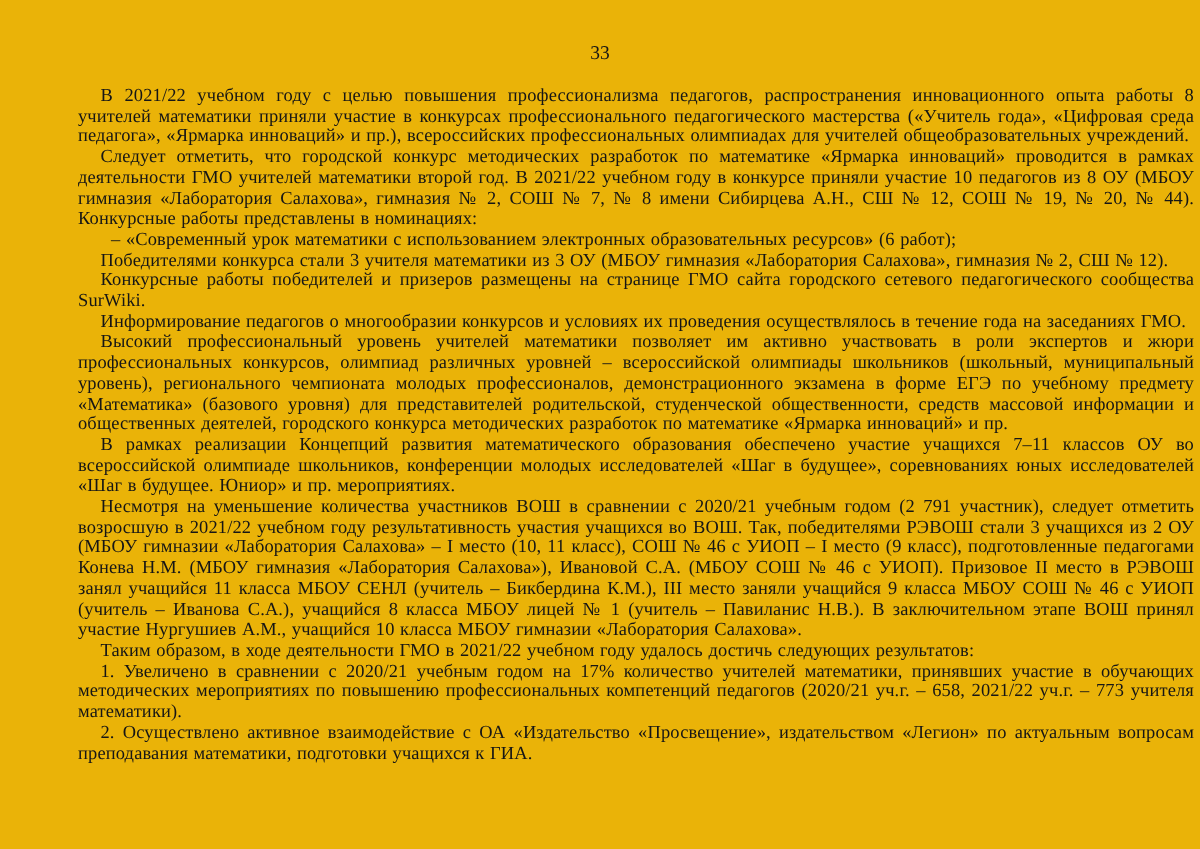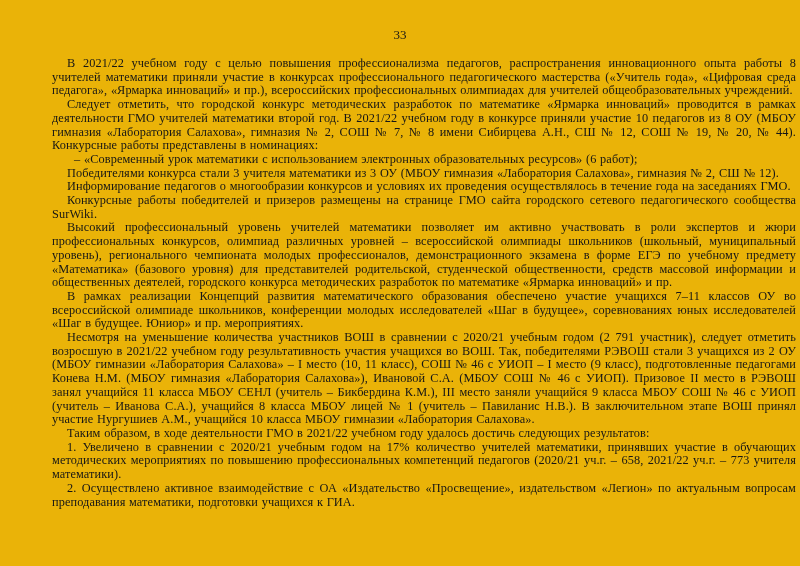--- a/index.html
+++ b/index.html
@@ -51,22 +51,22 @@
 </head>
 <body>
 
 <div class="page">
   <div class="page-number">33</div>
   <div class="doc-body">
     <p class="para">В 2021/22 учебном году с целью повышения профессионализма педагогов, распространения инновационного опыта работы 8 учителей математики приняли участие в конкурсах профессионального педагогического мастерства («Учитель года», «Цифровая среда педагога», «Ярмарка инноваций» и пр.), всероссийских профессиональных олимпиадах для учителей общеобразовательных учреждений.</p>
     <p class="para">Следует отметить, что городской конкурс методических разработок по математике «Ярмарка инноваций» проводится в рамках деятельности ГМО учителей математики второй год. В 2021/22 учебном году в конкурсе приняли участие 10 педагогов из 8 ОУ (МБОУ гимназия «Лаборатория Салахова», гимназия № 2, СОШ № 7, № 8 имени Сибирцева А.Н., СШ № 12, СОШ № 19, № 20, № 44). Конкурсные работы представлены в номинациях:</p>
     <p class="bullet">– «Современный урок математики с использованием электронных образовательных ресурсов» (6 работ);</p>
     <p class="para">Победителями конкурса стали 3 учителя математики из 3 ОУ (МБОУ гимназия «Лаборатория Салахова», гимназия № 2, СШ № 12).</p>
+    <p class="para">Конкурсные работы победителей и призеров размещены на странице ГМО сайта городского сетевого педагогического сообщества SurWiki.</p>
     <p class="para">Информирование педагогов о многообразии конкурсов и условиях их проведения осуществлялось в течение года на заседаниях ГМО.</p>
-    <p class="para">Конкурсные работы победителей и призеров размещены на странице ГМО сайта городского сетевого педагогического сообщества SurWiki.</p>
     <p class="para">Высокий профессиональный уровень учителей математики позволяет им активно участвовать в роли экспертов и жюри профессиональных конкурсов, олимпиад различных уровней – всероссийской олимпиады школьников (школьный, муниципальный уровень), регионального чемпионата молодых профессионалов, демонстрационного экзамена в форме ЕГЭ по учебному предмету «Математика» (базового уровня) для представителей родительской, студенческой общественности, средств массовой информации и общественных деятелей, городского конкурса методических разработок по математике «Ярмарка инноваций» и пр.</p>
     <p class="para">В рамках реализации Концепций развития математического образования обеспечено участие учащихся 7–11 классов ОУ во всероссийской олимпиаде школьников, конференции молодых исследователей «Шаг в будущее», соревнованиях юных исследователей «Шаг в будущее. Юниор» и пр. мероприятиях.</p>
     <p class="para">Несмотря на уменьшение количества участников ВОШ в сравнении с 2020/21 учебным годом (2 791 участник), следует отметить возросшую в 2021/22 учебном году результативность участия учащихся во ВОШ. Так, победителями РЭВОШ стали 3 учащихся из 2 ОУ (МБОУ гимназии «Лаборатория Салахова» – I место (10, 11 класс), СОШ № 46 с УИОП – I место (9 класс), подготовленные педагогами Конева Н.М. (МБОУ гимназия «Лаборатория Салахова»), Ивановой С.А. (МБОУ СОШ № 46 с УИОП). Призовое II место в РЭВОШ занял учащийся 11 класса МБОУ СЕНЛ (учитель – Бикбердина К.М.), III место заняли учащийся 9 класса МБОУ СОШ № 46 с УИОП (учитель – Иванова С.А.), учащийся 8 класса МБОУ лицей № 1 (учитель – Павиланис Н.В.). В заключительном этапе ВОШ принял участие Нургушиев А.М., учащийся 10 класса МБОУ гимназии «Лаборатория Салахова».</p>
     <p class="para">Таким образом, в ходе деятельности ГМО в 2021/22 учебном году удалось достичь следующих результатов:</p>
     <p class="para">1. Увеличено в сравнении с 2020/21 учебным годом на 17% количество учителей математики, принявших участие в обучающих методических мероприятиях по повышению профессиональных компетенций педагогов (2020/21 уч.г. – 658, 2021/22 уч.г. – 773 учителя математики).</p>
     <p class="para">2. Осуществлено активное взаимодействие с ОА «Издательство «Просвещение», издательством «Легион» по актуальным вопросам преподавания математики, подготовки учащихся к ГИА.</p>
   </div>
 </div>
 
 </body></html>

